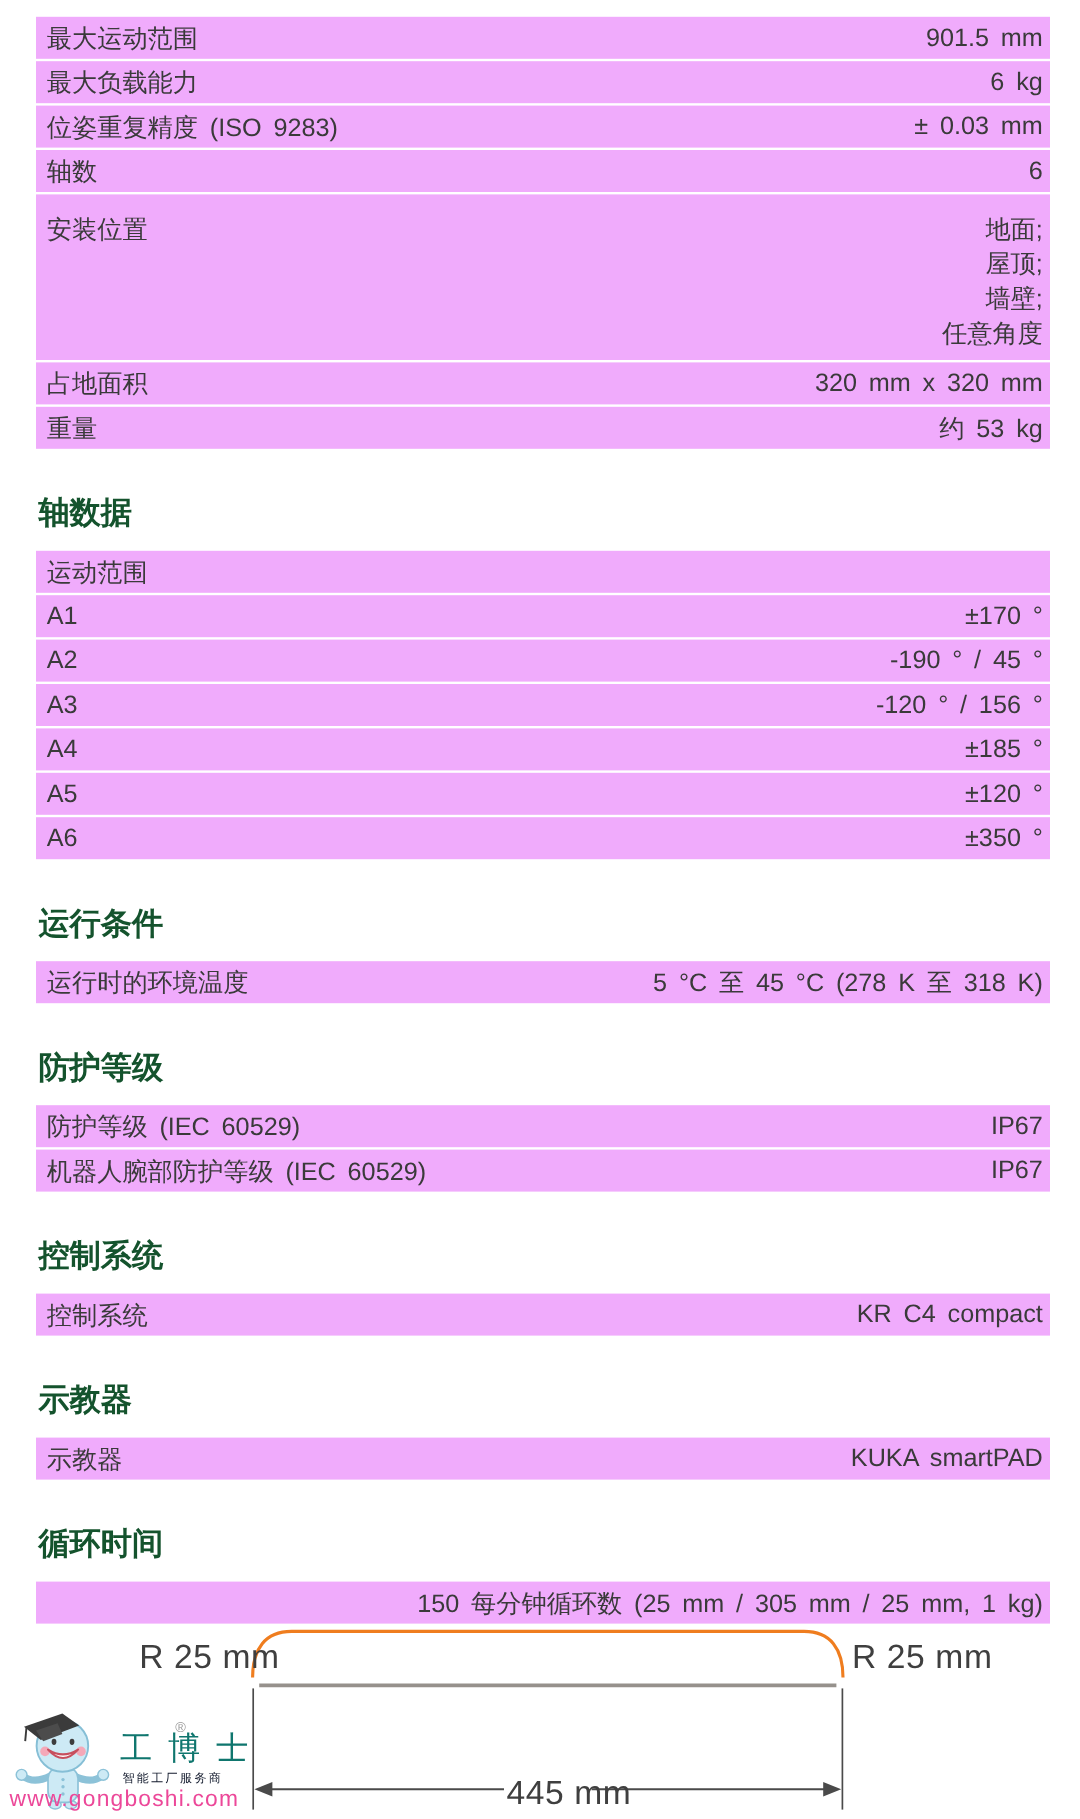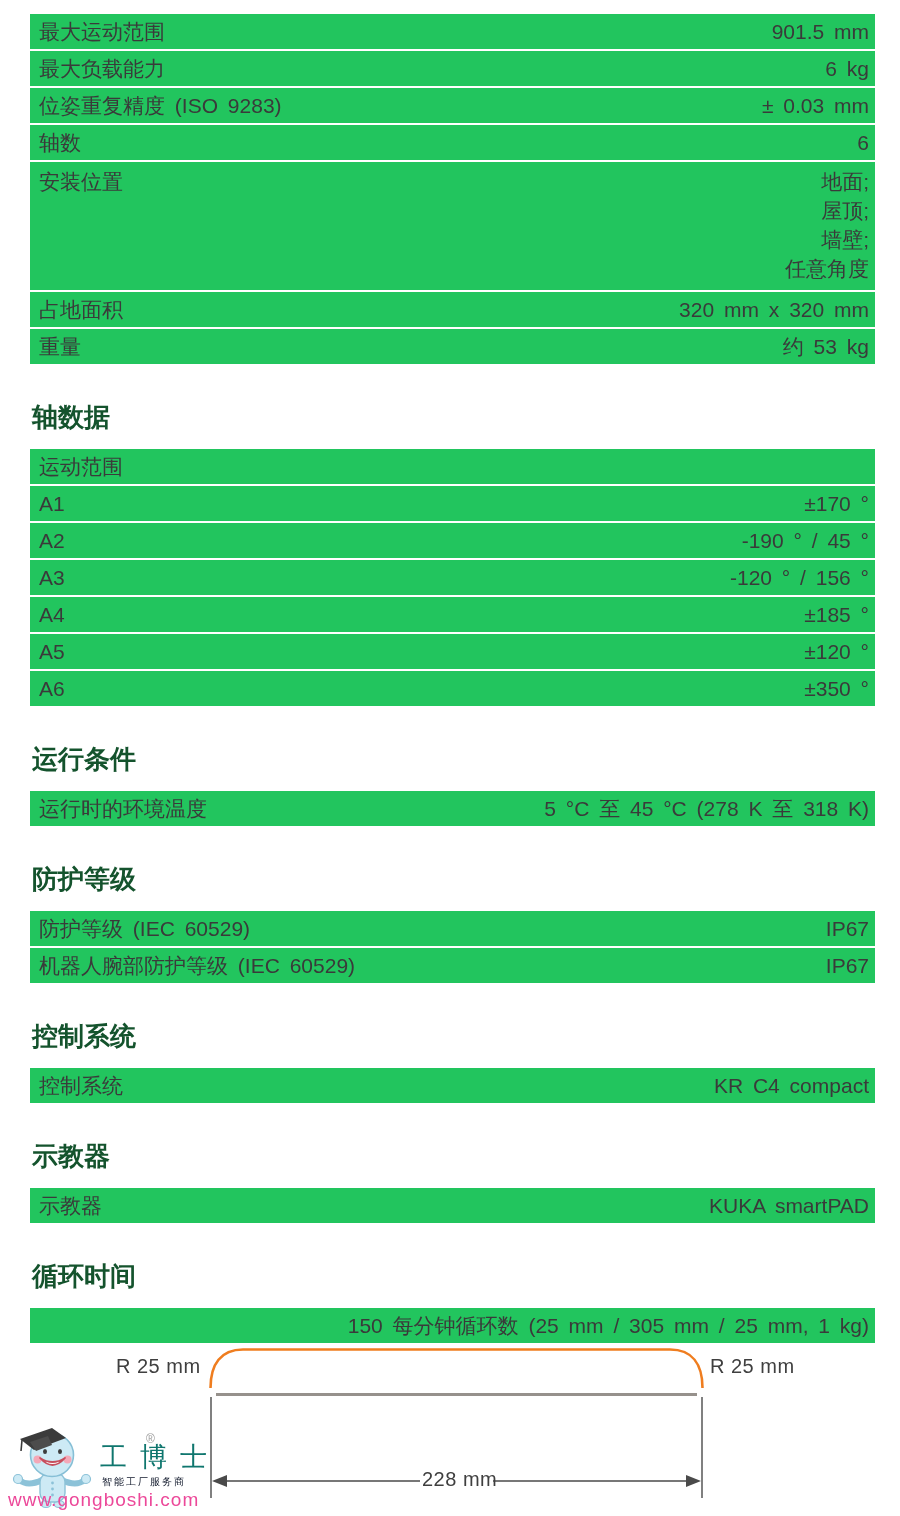--- a/index.html
+++ b/index.html
@@ -8,40 +8,40 @@
     position: relative;
     width: 900px; height: 1516px;
     background: #ffffff;
     overflow: hidden;
     font-family: "Liberation Sans", "DejaVu Sans", sans-serif;
     color: #3a3a3a;
     padding: 14px 25px 0 30px;
   }
   .spec-row {
     display: flex; justify-content: space-between; align-items: center;
-    background: #22c55e;
+    background: #f0abfc;
     height: 35px;
     margin-bottom: 2px;
     padding: 0 6px 0 9px;
     font-size: 21px;
     word-spacing: 4px;
   }
   .spec-row .label { white-space: nowrap; }
   .spec-row .value { white-space: nowrap; text-align: right; }
-  .spec-row.multi { height: auto; align-items: flex-start; padding-top: 5px; padding-bottom: 7px; }
+  .spec-row.multi { height: auto; align-items: flex-start; padding-top: 15px; padding-bottom: 7px; }
   .value-lines { text-align: right; line-height: 29px; }
   .spec-row.banner { justify-content: flex-end; }
   h2.section-title {
     font-size: 26px; font-weight: bold; color: #14532d;
     margin: 38px 0 17px 2px; line-height: 30px;
   }
   .diagram { position: relative; height: 160px; margin-top: 0; }
   .diagram svg { position: absolute; left: 0; top: 0; }
   .dim-label {
-    position: absolute; font-size: 20px; color: #3f3f3f;
+    position: absolute; font-size: 28px; color: #3f3f3f;
     white-space: nowrap; letter-spacing: 0.5px;
   }
   .dim-label.left  { left: 86px;  top: 10px; }
   .dim-label.right { left: 680px; top: 10px; }
   .dim-label.width { left: 392px; top: 123px; width: 70px; text-align: center; }
   .logo {
     position: absolute; left: 6px; top: 1423px; width: 240px; height: 90px;
   }
   .logo .mascot { position: absolute; left: 0; top: 2px; }
   .logo .reg { position: absolute; left: 140px; top: 9px; font-size: 12px; color: #9a9a9a; }
@@ -172,21 +172,21 @@
       <line x1="186" y1="49.5" x2="667" y2="49.5" stroke="#96918c" stroke-width="3"></line>
       <line x1="181" y1="52" x2="181" y2="153" stroke="#4a4a4a" stroke-width="1.4"></line>
       <line x1="672" y1="52" x2="672" y2="153" stroke="#4a4a4a" stroke-width="1.4"></line>
       <line x1="195" y1="136" x2="390" y2="136" stroke="#4a4a4a" stroke-width="1.6"></line>
       <line x1="463" y1="136" x2="658" y2="136" stroke="#4a4a4a" stroke-width="1.6"></line>
       <polygon points="182,136 197,130 197,142" fill="#4a4a4a"></polygon>
       <polygon points="671,136 656,130 656,142" fill="#4a4a4a"></polygon>
     </svg>
     <span class="dim-label left">R 25 mm</span>
     <span class="dim-label right">R 25 mm</span>
-    <span class="dim-label width">228 mm</span>
+    <span class="dim-label width">445 mm</span>
   </div>
 
   <div class="logo">
     <svg class="mascot" width="90" height="84" viewBox="0 0 90 84" aria-hidden="true">
 
       <path d="M36 55 Q22 62 13 55" fill="none" stroke="#8cc2d8" stroke-width="6" stroke-linecap="round"></path>
       <path d="M56 55 Q70 62 79 55" fill="none" stroke="#8cc2d8" stroke-width="6" stroke-linecap="round"></path>
       <circle cx="12" cy="54" r="4.5" fill="#cdeaf5" stroke="#8cc2d8" stroke-width="1.2"></circle>
       <circle cx="80" cy="54" r="4.5" fill="#cdeaf5" stroke="#8cc2d8" stroke-width="1.2"></circle>
 

